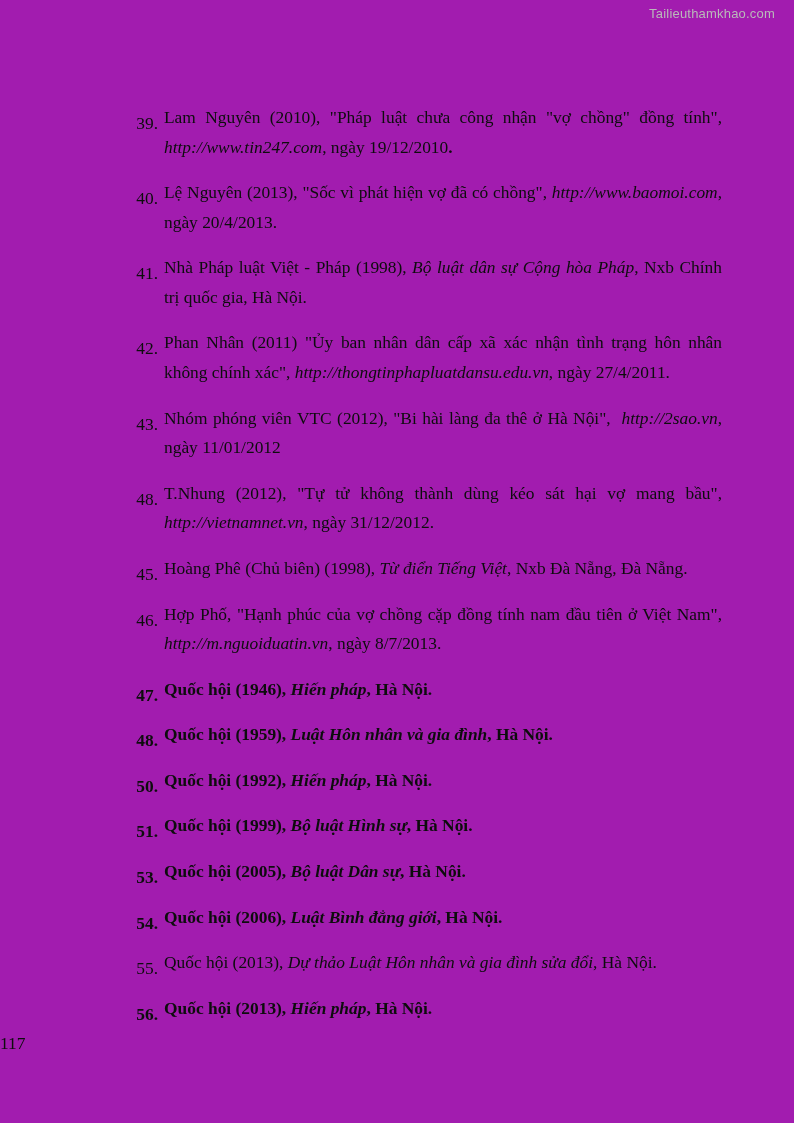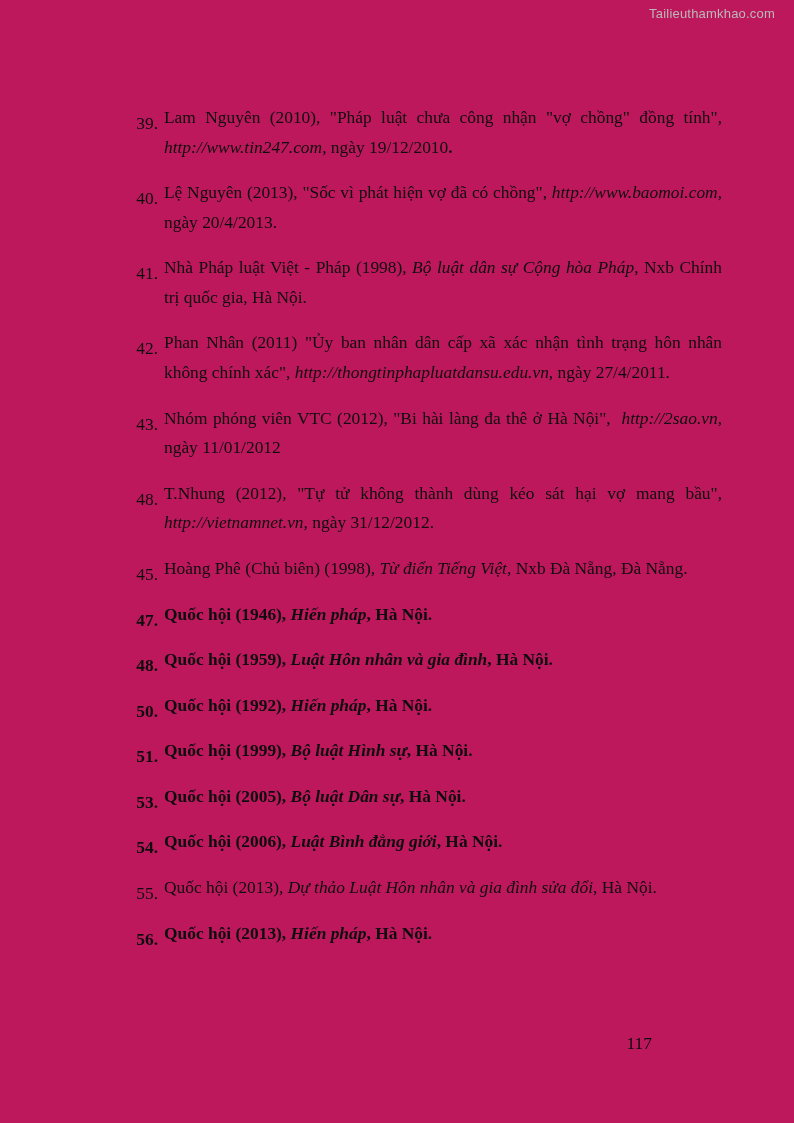--- a/index.html
+++ b/index.html
@@ -4,21 +4,21 @@
 <style>
   html, body {
     margin: 0;
     padding: 0;
     background: #ffffff;
   }
   .page {
     position: relative;
     width: 794px;
     height: 1123px;
-    background: #be185d;
+    background: #a21caf;
     overflow: hidden;
     font-family: "Liberation Serif", "DejaVu Serif", serif;
     color: #0d0d0d;
   }
   .watermark {
     position: absolute;
     top: 6px;
     right: 19px;
     font-family: "Liberation Sans", "DejaVu Sans", sans-serif;
     font-size: 13px;
@@ -53,21 +53,21 @@
   }
   .ref .body { display: block; }
   .ref.nojust { text-align: left; font-weight: bold; }
   .ref i, .ref em { font-style: italic; }
   .ref b { font-weight: 700; }
   .pagenum {
     position: absolute;
     top: 1033px;
     left: 0;
     width: 652px;
-    text-align: right;
+    text-align: left;
     font-size: 17.4px;
   }
 </style>
 </head>
 <body>
 
 <div class="page">
 
   <div class="watermark">Tailieuthamkhao.com</div>
 
@@ -92,20 +92,24 @@
         <span class="num">43.</span>
         <span class="body">Nhóm phóng viên VTC (2012), "Bi hài làng đa thê ở Hà Nội",&nbsp; <i>http://2sao.vn</i>, ngày 11/01/2012</span>
       </div>
       <div class="ref">
         <span class="num">48.</span>
         <span class="body">T.Nhung (2012), "Tự tử không thành dùng kéo sát hại vợ mang bầu", <i>http://vietnamnet.vn,</i> ngày 31/12/2012.</span>
       </div>
       <div class="ref">
         <span class="num">45.</span>
         <span class="body">Hoàng Phê (Chủ biên) (1998), <i>Từ điển Tiếng Việt</i>, Nxb Đà Nẵng, Đà Nẵng.</span>
+      </div>
+      <div class="ref">
+        <span class="num">46.</span>
+        <span class="body">Hợp Phố, "Hạnh phúc của vợ chồng cặp đồng tính nam đầu tiên ở Việt Nam", <i>http://m.nguoiduatin.vn</i>, ngày 8/7/2013.</span>
       </div>
       <div class="ref nojust">
         <span class="num">47.</span>
         <span class="body">Quốc hội (1946), <i>Hiến pháp</i>, Hà Nội.</span>
       </div>
       <div class="ref nojust">
         <span class="num">48.</span>
         <span class="body">Quốc hội (1959), <i>Luật Hôn nhân và gia đình</i>, Hà Nội.</span>
       </div>
       <div class="ref nojust">

